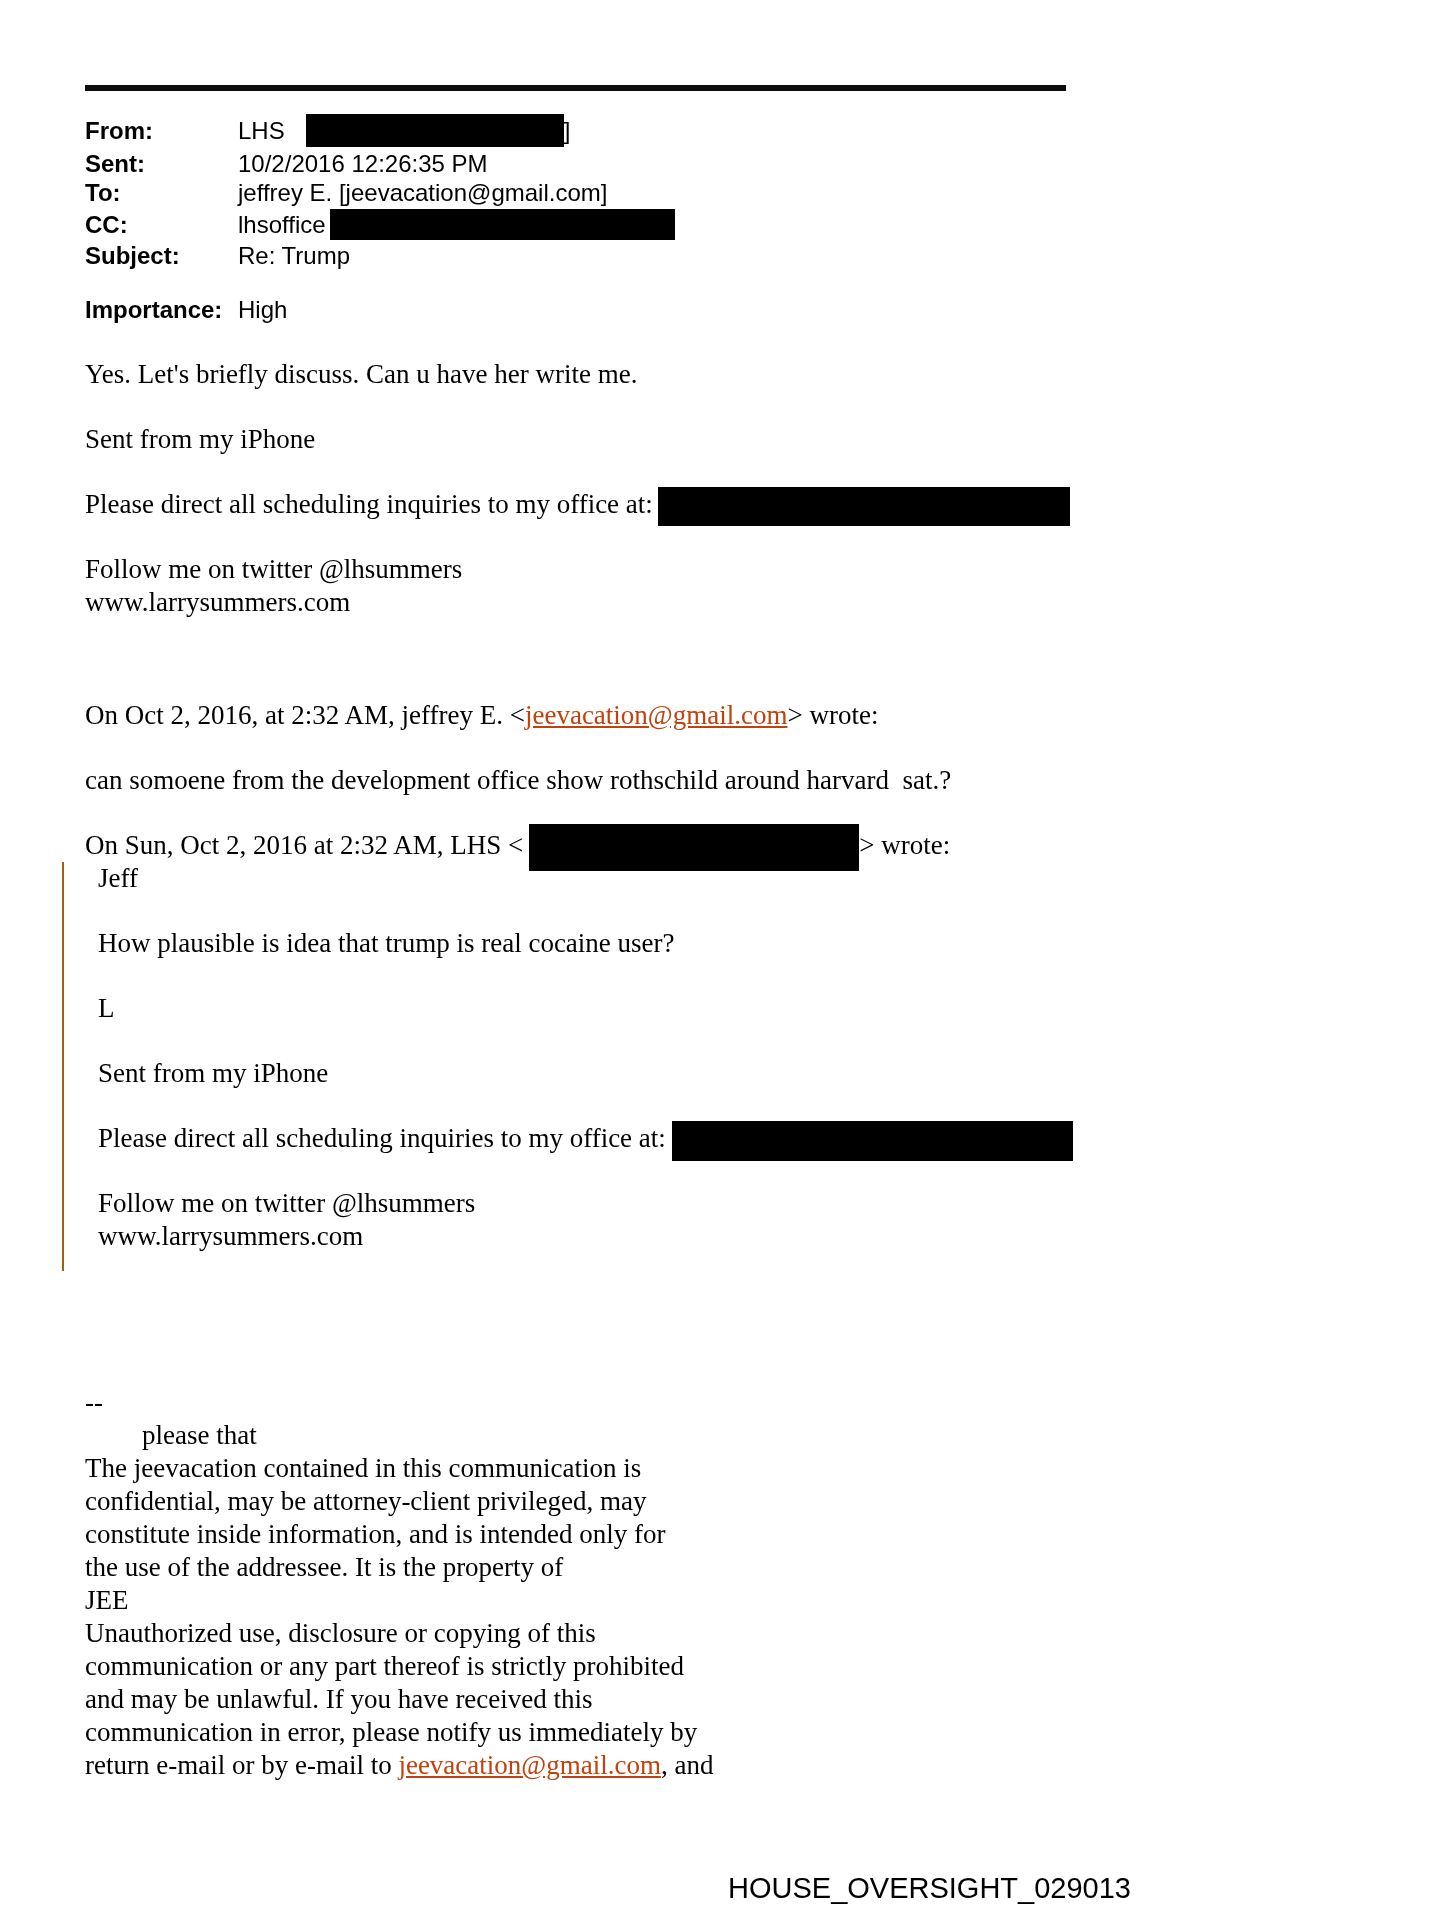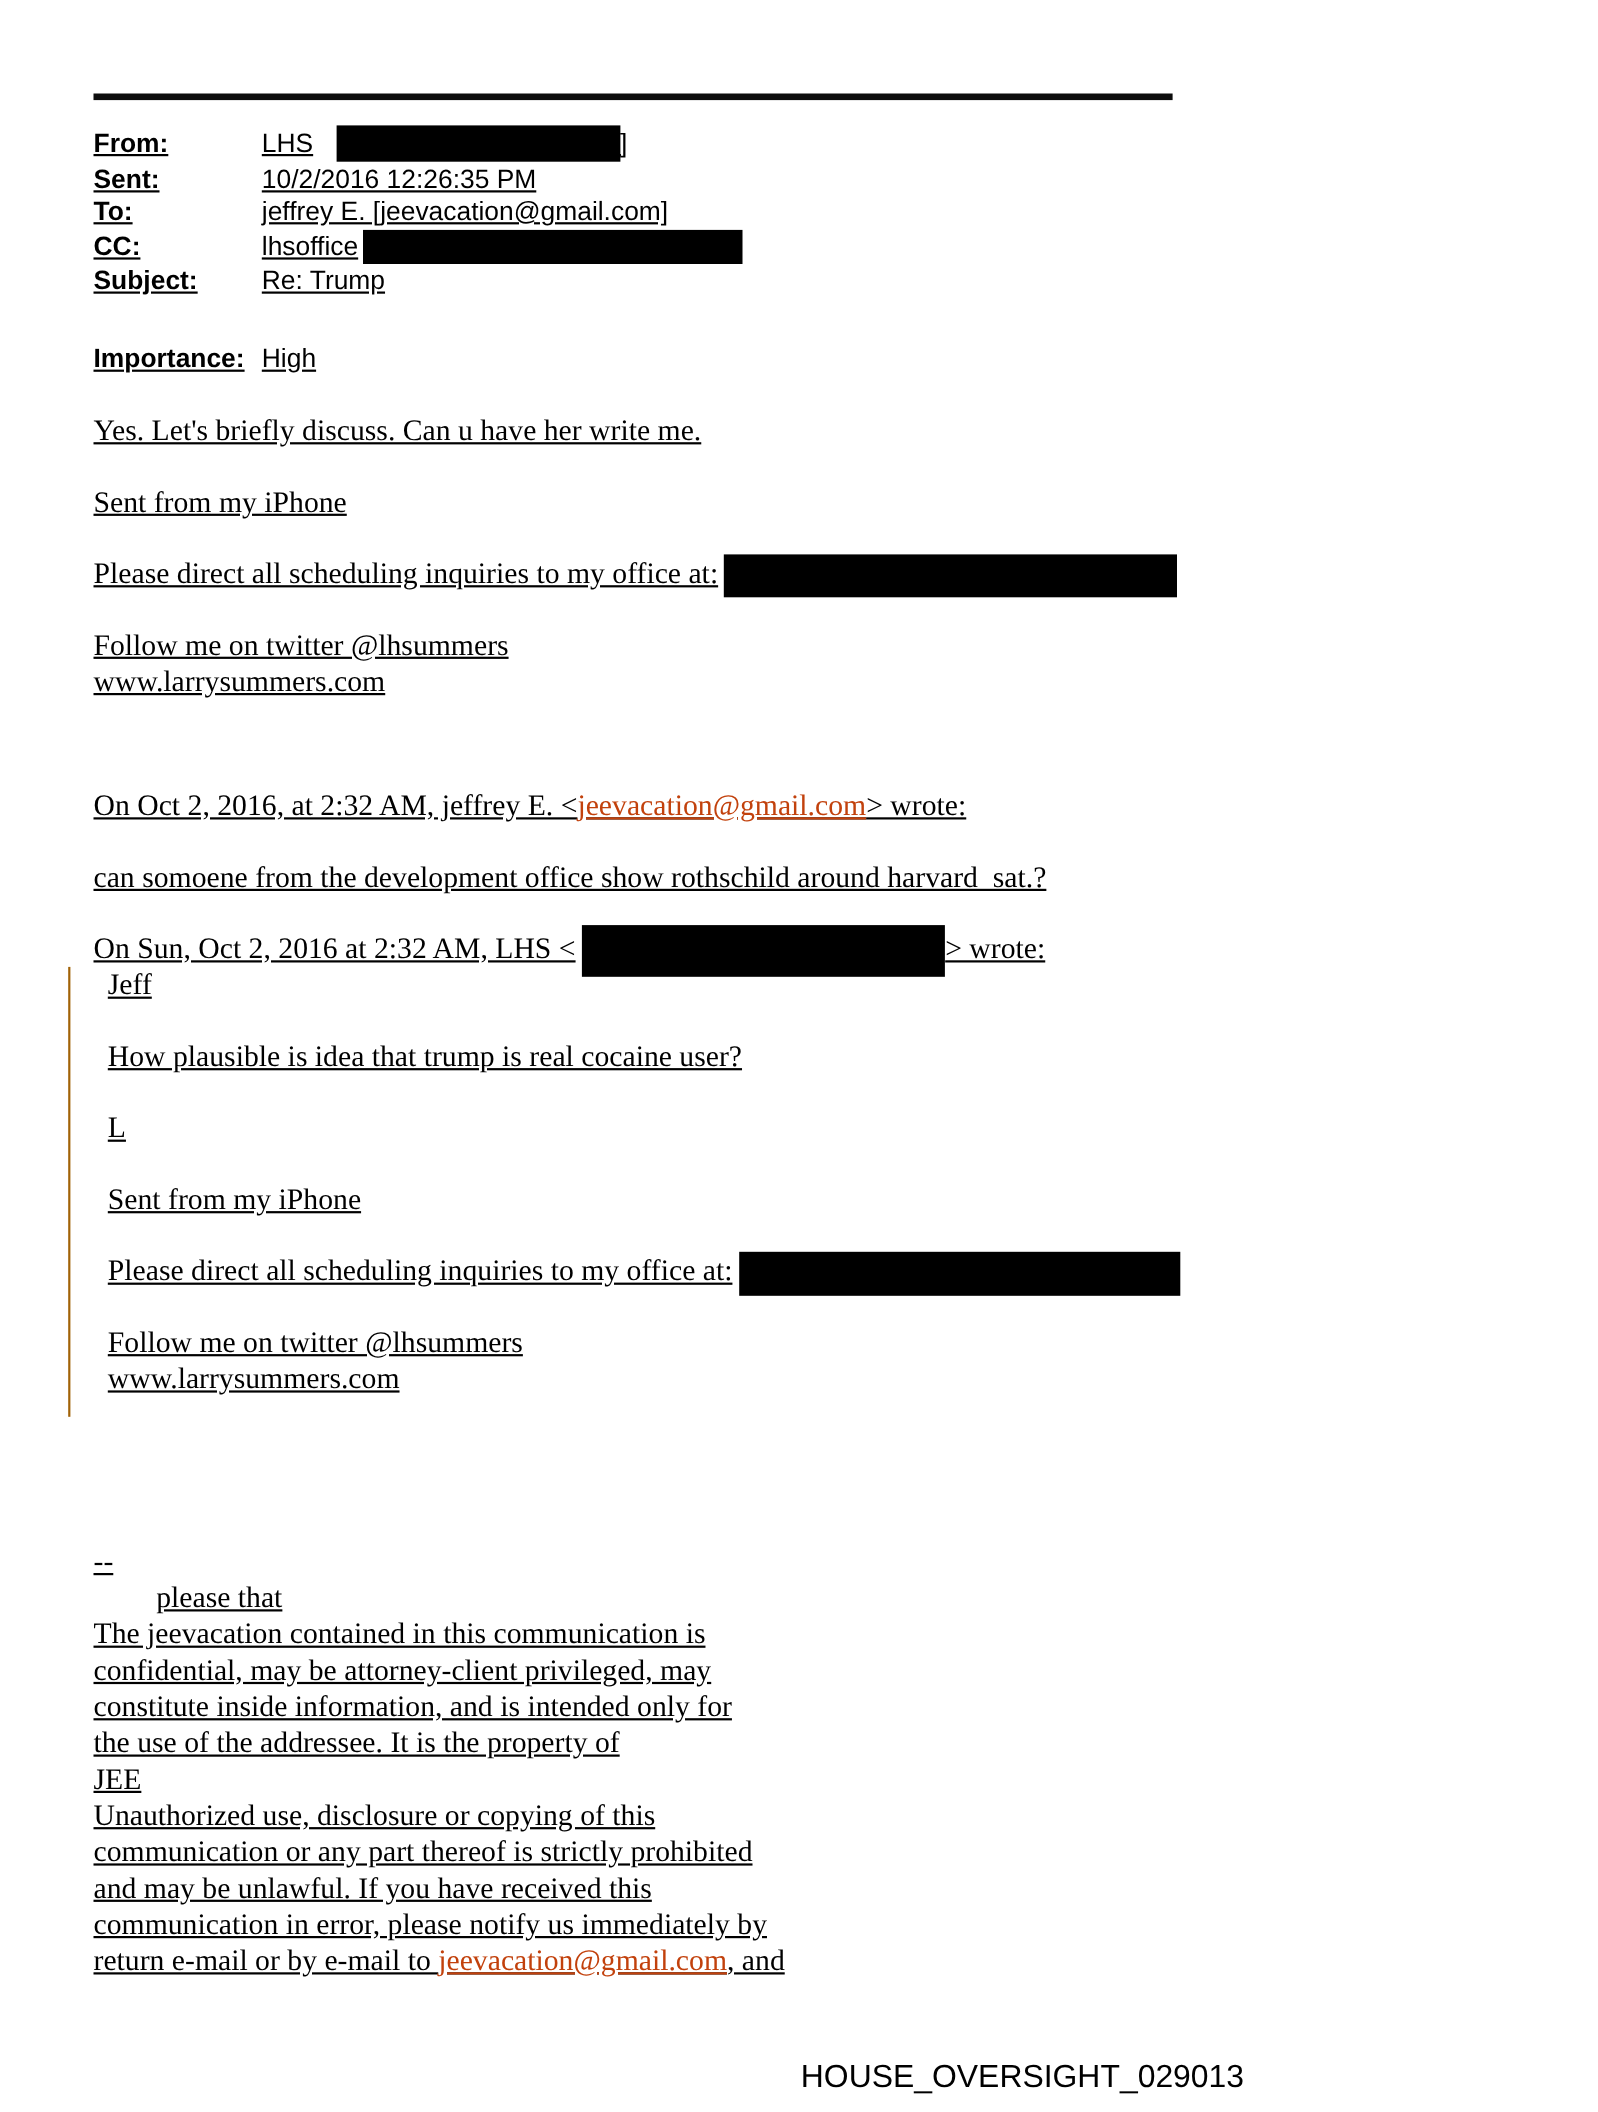--- a/index.html
+++ b/index.html
@@ -3,41 +3,40 @@
 <meta charset="utf-8">
 <style>
   html,body { margin:0; padding:0; background:#ffffff; }
   .page {
     position: relative;
     width: 1152px;
     height: 1920px;
     background: #ffffff;
     overflow: hidden;
     color: #000;
-    text-decoration: underline;
   }
   
   .top-rule {
     margin: 85px 86px 0 85px;
     height: 6px;
     background: #0d0d0d;
   }
   
   .mail-header {
     margin: 20px 85px 0 85px;
     font-family: "Liberation Sans", sans-serif;
     font-size: 24px;
     line-height: 27px;
   }
   .hrow { display: flex; align-items: center; min-height: 29px; }
   .hrow.tall { min-height: 38px; }
   .hrow.cc   { min-height: 34px; }
   .hlabel { width: 153px; font-weight: bold; flex: 0 0 153px; }
   .hvalue { white-space: pre; display: flex; align-items: center; }
-  .importance-row { margin-top: 42px; }
+  .importance-row { margin-top: 25px; }
   
   .redact { background:#000; display:inline-block; vertical-align: middle; }
   .r-from { width: 258px; height: 33px; margin-left: 21px; }
   .r-cc   { width: 345px; height: 31px; margin-left: 4px; }
   .r-sched1 { width: 412px; height: 39px; margin: -8px 0; margin-left: 5px; }
   .r-lhs    { width: 330px; height: 47px; margin: -11px 0; margin-left: 6px; }
   .r-sched2 { width: 401px; height: 40px; margin: -8px 0; margin-left: 6px; }
   
   .mail-body {
     margin: 0 70px 0 85px;

